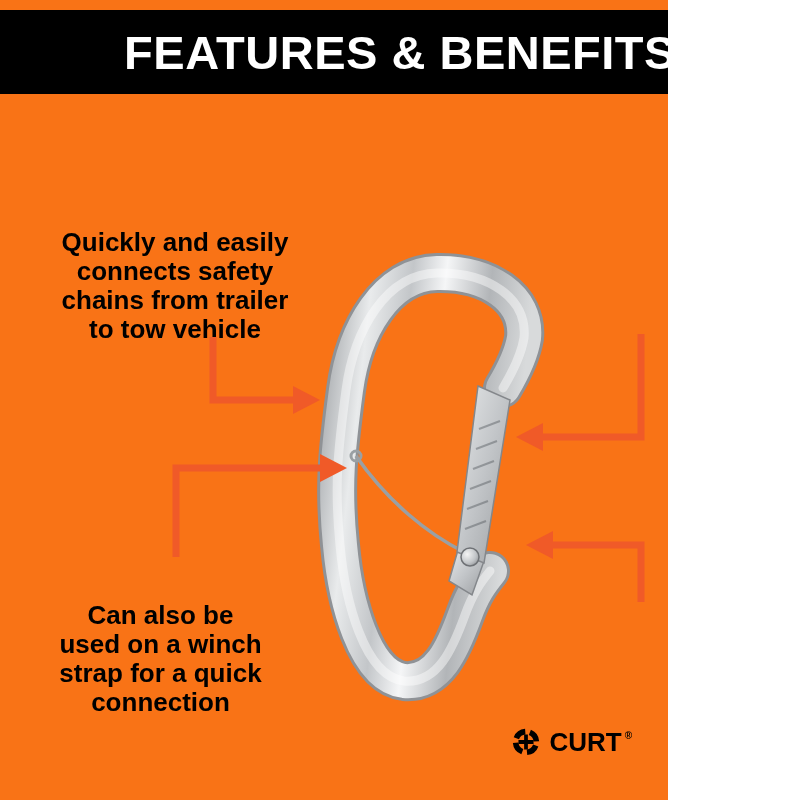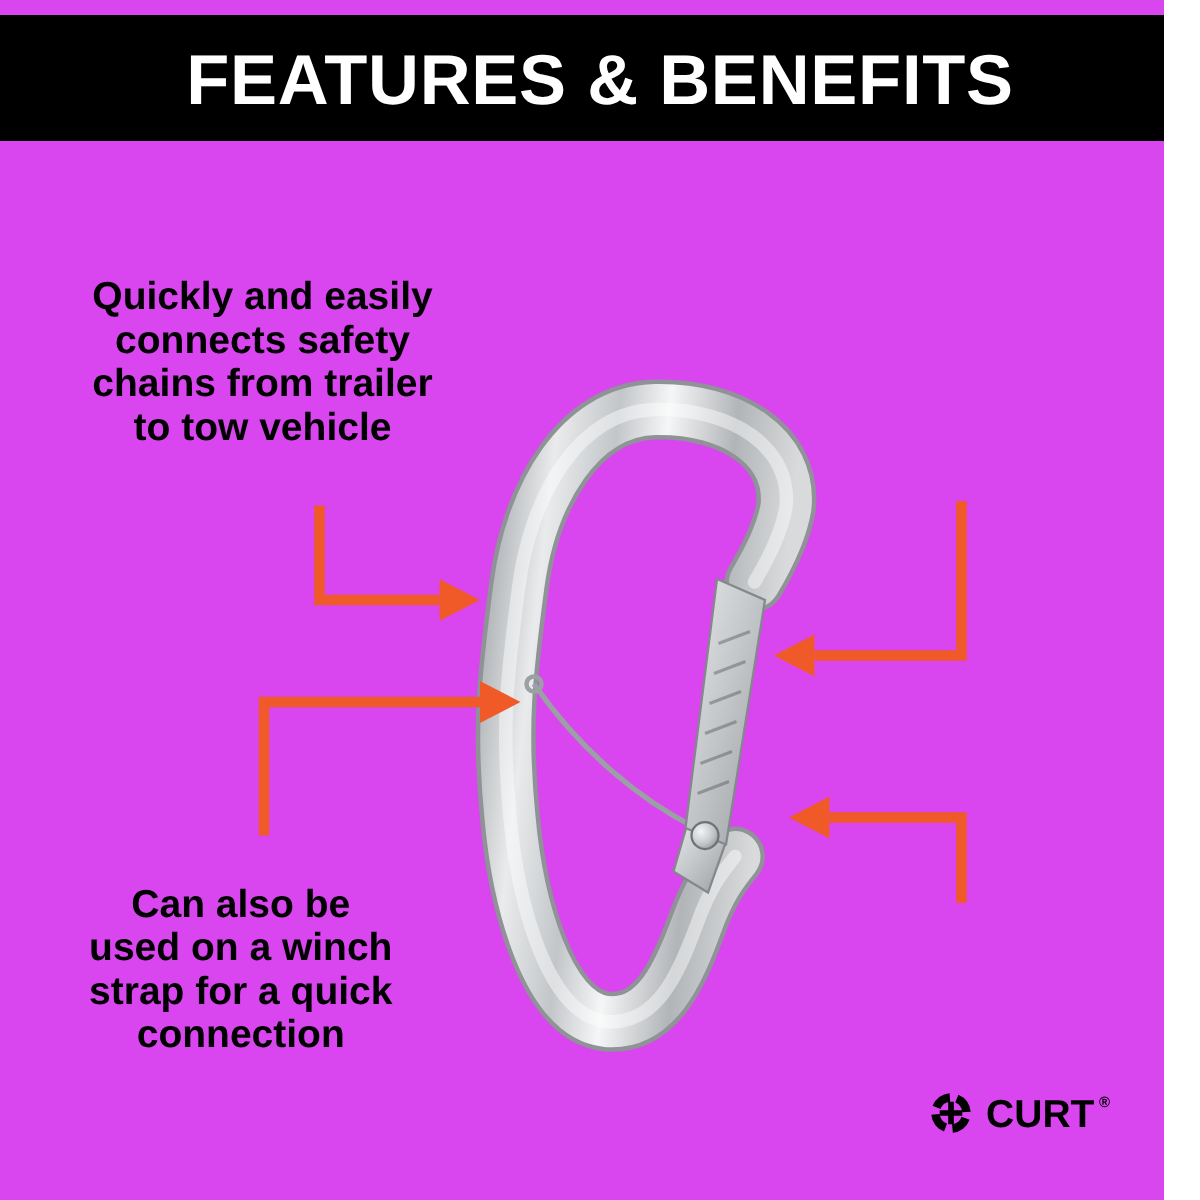--- a/index.html
+++ b/index.html
@@ -1,20 +1,20 @@
 <!DOCTYPE html>
 <html><head>
 <meta charset="utf-8">
 <style>
   html, body { margin: 0; padding: 0; background: #fff; }
   .page {
     position: relative;
-    width: 776px;
+    width: 668px;
     height: 800px;
-    background: #d946ef;
+    background: #f97316;
     overflow: hidden;
     font-family: "Liberation Sans", sans-serif;
   }
   .banner {
     position: absolute;
     top: 10px; left: 0;
     width: 800px; height: 84px;
     background: #000000;
     display: flex;
     align-items: center;
@@ -28,24 +28,25 @@
     letter-spacing: 0.5px;
   }
   .callout {
     position: absolute;
     font-size: 26px;
     font-weight: bold;
     color: #000000;
     line-height: 1.12;
     text-align: center;
     white-space: pre-line;
+    margin-top: 45px;
   }
   #callout-connect { left: 25px;  top: 183px; width: 300px; }
   #callout-finish  { left: 542px; top: 258px; width: 245px; }
-  #callout-winch   { left: 18px;  top: 588px; width: 285px; }
+  #callout-winch   { left: 18px;  top: 556px; width: 285px; }
   #callout-latch   { left: 537px; top: 610px; width: 250px; }
   .arrows, .carabiner { position: absolute; pointer-events: none; }
   .arrows { left: 0; top: 0; }
   .carabiner { left: 290px; top: 240px; }
   .logo {
     position: absolute;
     right: 36px; top: 726px;
     display: flex;
     align-items: center;
     gap: 7px;

